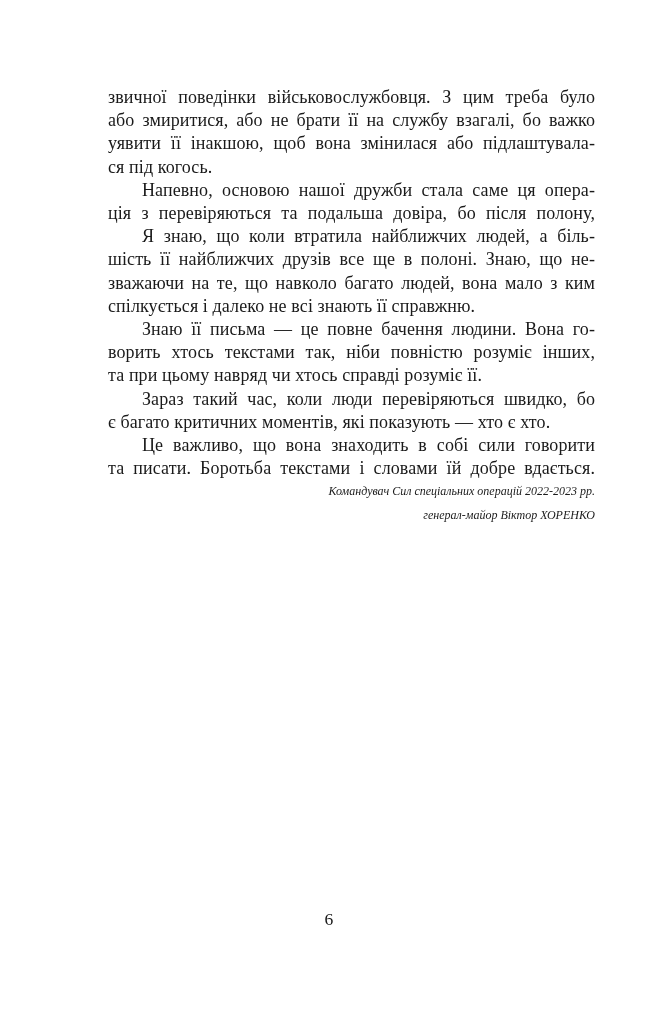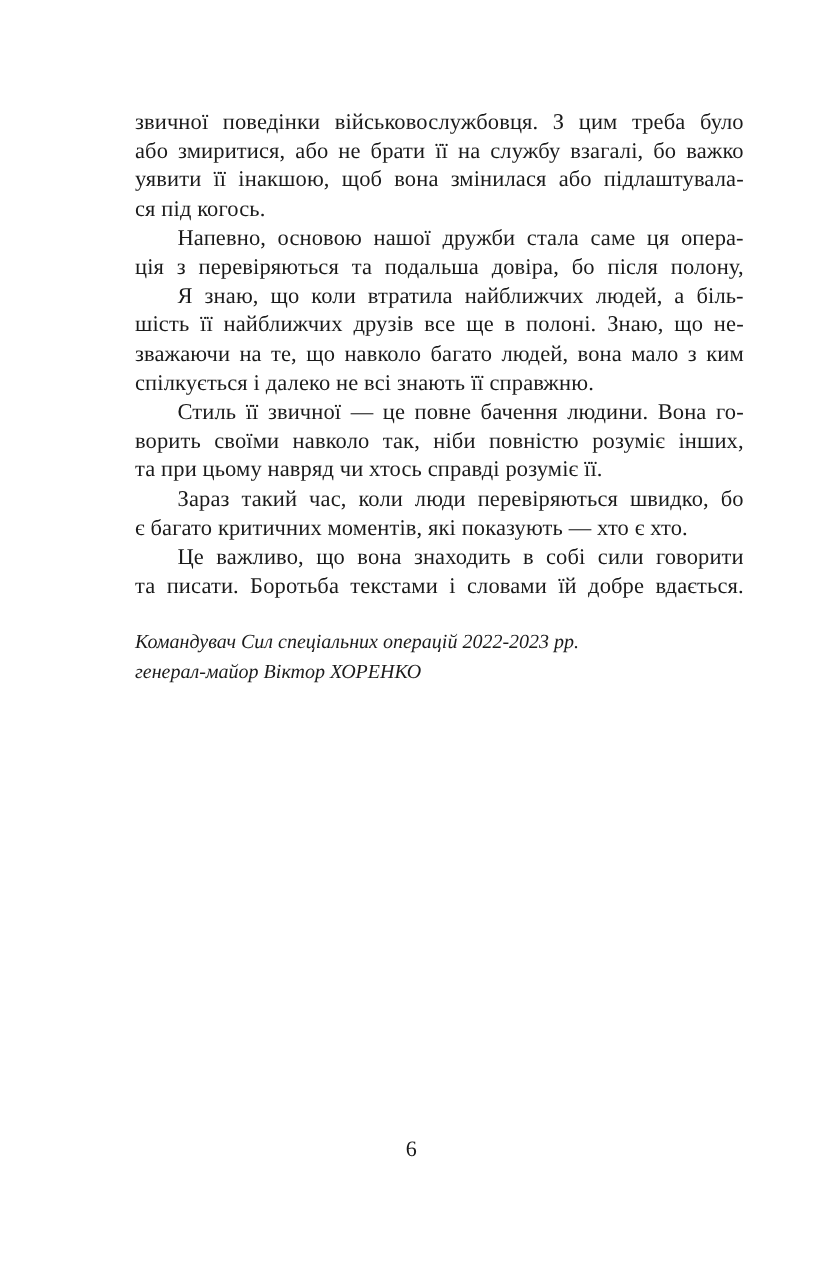--- a/index.html
+++ b/index.html
@@ -36,23 +36,23 @@
     .line {
       display: block;
       text-align: justify;
       text-align-last: justify;
       white-space: nowrap;
     }
     .line.last {
       text-align-last: left;
     }
     .signature {
-      margin-top: 22px;
+      text-align: right;
       font-style: italic;
-      font-size: 16px;
+      font-size: 12px;
       line-height: 23.2px;
     }
     .signature .sig-line {
       display: block;
     }
     .page-number {
       position: absolute;
       left: 0;
       width: 658px;
       top: 908px;
@@ -79,22 +79,22 @@
   </div>
 
   <div class="para indent">
     <span class="line" style="padding-left:34px;text-indent:0;">Я знаю, що коли втратила найближчих людей, а біль-</span>
     <span class="line" style="text-indent:0;">шість її найближчих друзів все ще в полоні. Знаю, що не-</span>
     <span class="line" style="text-indent:0;">зважаючи на те, що навколо багато людей, вона мало з ким</span>
     <span class="line last" style="text-indent:0;">спілкується і далеко не всі знають її справжню.</span>
   </div>
 
   <div class="para indent">
-    <span class="line" style="padding-left:34px;text-indent:0;">Стиль її звичної — це повне бачення людини. Вона го-</span>
-    <span class="line" style="text-indent:0;">ворить своїми навколо так, ніби повністю розуміє інших,</span>
+    <span class="line" style="padding-left:34px;text-indent:0;">Знаю її письма — це повне бачення людини. Вона го-</span>
+    <span class="line" style="text-indent:0;">ворить хтось текстами так, ніби повністю розуміє інших,</span>
     <span class="line last" style="text-indent:0;">та при цьому навряд чи хтось справді розуміє її.</span>
   </div>
 
   <div class="para indent">
     <span class="line" style="padding-left:34px;text-indent:0;">Зараз такий час, коли люди перевіряються швидко, бо</span>
     <span class="line last" style="text-indent:0;">є багато критичних моментів, які показують — хто є хто.</span>
   </div>
 
   <div class="para indent">
     <span class="line" style="padding-left:34px;text-indent:0;">Це важливо, що вона знаходить в собі сили говорити</span>

